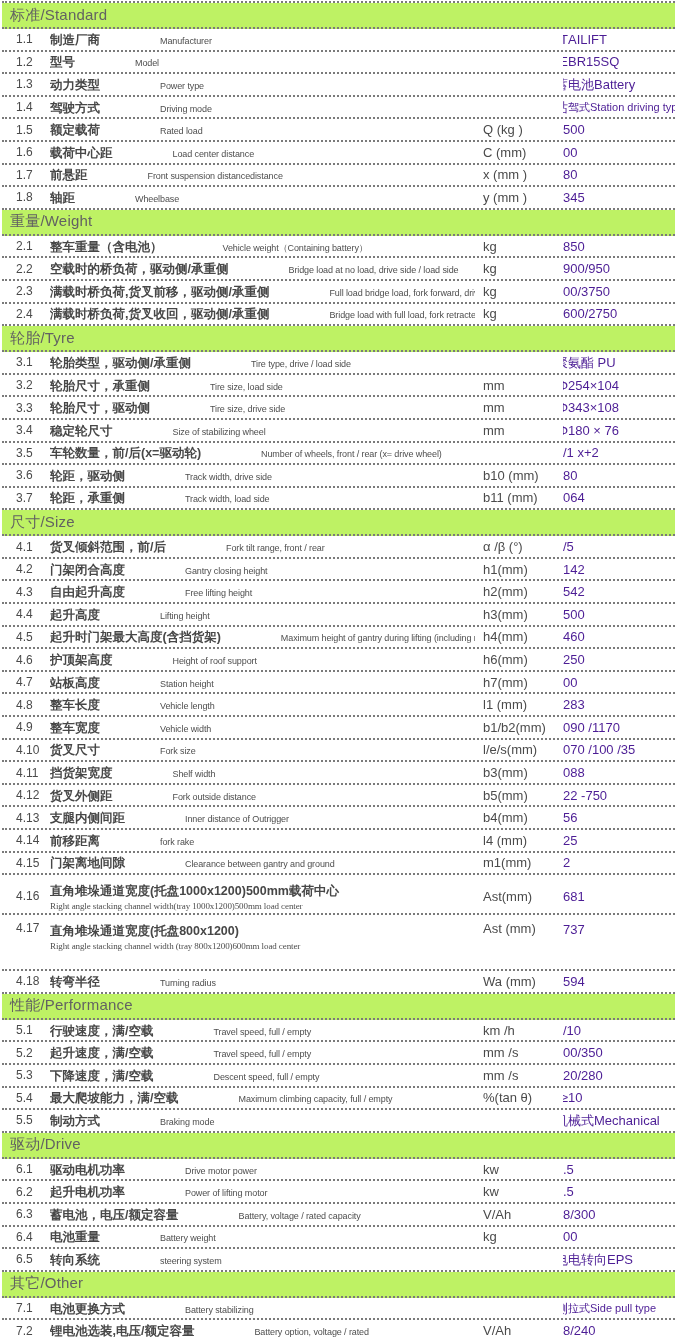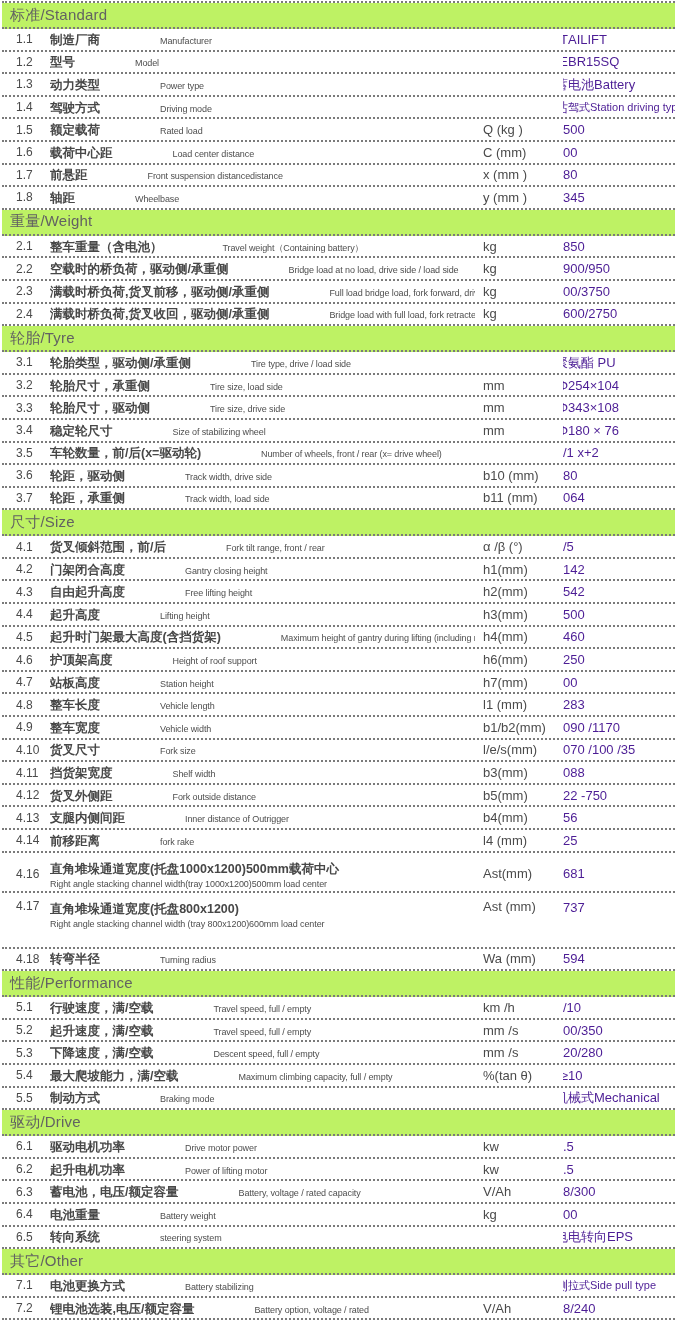--- a/index.html
+++ b/index.html
@@ -20,21 +20,21 @@
   .row{
     display:flex;align-items:center;height:22.6px;box-sizing:border-box;
     border-bottom:2px dotted #7a7a7a;padding-left:14px;
   }
   .row.t40{height:40px;align-items:center;padding-top:4px;}
   .row.t56{height:56px;align-items:flex-start;padding-top:6px;}
   .no{font-size:12px;min-width:24px;margin-right:10px;flex-shrink:0;color:#4a4a4a;}
   .lab{flex:1;min-width:0;white-space:nowrap;overflow:hidden;}
   .zh{font-size:12.5px;font-weight:600;color:#474747;}
   .en{font-size:9px;margin-left:12px;color:#4e4e4e;letter-spacing:-0.1px;padding-left:48px;}
-  .en2{font-size:9px;color:#4e4e4e;margin-top:1px;letter-spacing:-0.1px;}
+  .en2{font-size:9px;color:#4e4e4e;margin-top:1px;letter-spacing:-0.1px;font-family:Liberation Serif, serif;}
   .unit{width:84px;flex-shrink:0;font-size:13px;padding-left:8px;box-sizing:border-box;color:#4a4a4a;}
   .val{
     width:116px;flex-shrink:0;font-size:13px;padding-left:4px;box-sizing:border-box;
     white-space:nowrap;line-height:17px;color:#4c1d95;
   }
   .val.vsmall .vtext{font-size:11px;}
   .clipfrag{
     display:inline-block;width:5px;overflow:hidden;direction:rtl;
     height:17px;line-height:17px;vertical-align:bottom;white-space:nowrap;
   }
@@ -88,21 +88,21 @@
     </div>
     <div class="row">
       <span class="no">1.8</span>
       <div class="lab"><span class="zh">轴距</span><span class="en">Wheelbase</span></div>
       <span class="unit">y (mm )</span>
       <span class="val"><span class="vtext">345</span></span>
     </div>
     <div class="sec-header">重量/Weight</div>
     <div class="row">
       <span class="no">2.1</span>
-      <div class="lab"><span class="zh">整车重量（含电池）</span><span class="en">Travel weight（Containing battery）</span></div>
+      <div class="lab"><span class="zh">整车重量（含电池）</span><span class="en">Vehicle weight（Containing battery）</span></div>
       <span class="unit">kg</span>
       <span class="val"><span class="vtext">850</span></span>
     </div>
     <div class="row">
       <span class="no">2.2</span>
       <div class="lab"><span class="zh">空载时的桥负荷，驱动侧/承重侧</span><span class="en">Bridge load at no load, drive side / load side</span></div>
       <span class="unit">kg</span>
       <span class="val"><span class="vtext">900/950</span></span>
     </div>
     <div class="row">
@@ -237,20 +237,26 @@
       <span class="no">4.13</span>
       <div class="lab"><span class="zh">支腿内侧间距</span><span class="en">Inner distance of Outrigger</span></div>
       <span class="unit">b4(mm)</span>
       <span class="val"><span class="vtext">56</span></span>
     </div>
     <div class="row">
       <span class="no">4.14</span>
       <div class="lab"><span class="zh">前移距离</span><span class="en">fork rake</span></div>
       <span class="unit">l4 (mm)</span>
       <span class="val"><span class="vtext">25</span></span>
+    </div>
+    <div class="row">
+      <span class="no">4.15</span>
+      <div class="lab"><span class="zh">门架离地间隙</span><span class="en">Clearance between gantry and ground</span></div>
+      <span class="unit">m1(mm)</span>
+      <span class="val"><span class="vtext">2</span></span>
     </div>
     <div class="row t40">
       <span class="no">4.16</span>
       <div class="lab"><span class="zh">直角堆垛通道宽度(托盘1000x1200)500mm载荷中心</span><div class="en2">Right angle stacking channel width(tray 1000x1200)500mm load center</div></div>
       <span class="unit">Ast(mm)</span>
       <span class="val"><span class="vtext">681</span></span>
     </div>
     <div class="row t56">
       <span class="no">4.17</span>
       <div class="lab"><span class="zh">直角堆垛通道宽度(托盘800x1200)</span><div class="en2">Right angle stacking channel width (tray 800x1200)600mm load center</div></div>

